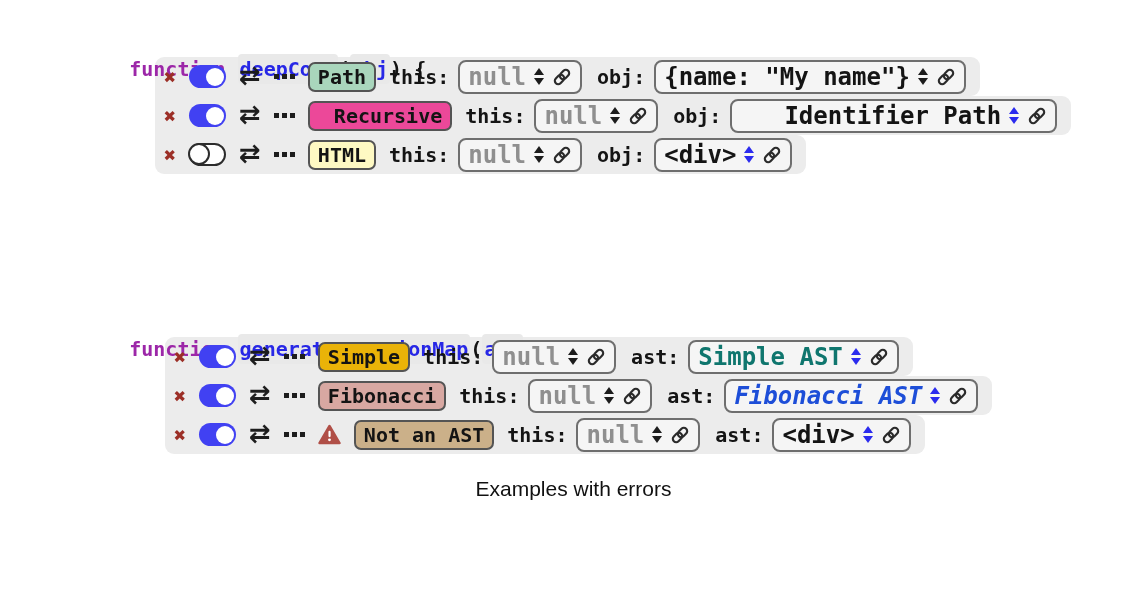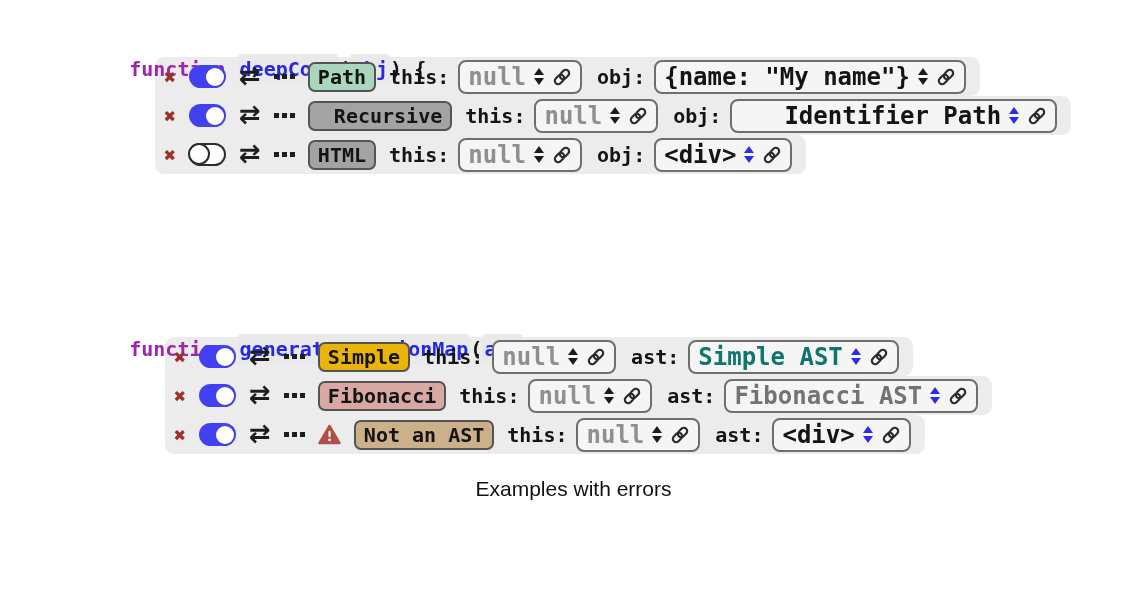--- a/index.html
+++ b/index.html
@@ -138,21 +138,21 @@
           </span>
 
           <span class="swap-icon">⇄</span>
 
           <span class="more-icon">
             <i></i>
             <i></i>
             <i></i>
           </span>
 
-          <span class="badge" style="background-color: #a3a3a3; padding-left: 24px;">Recursive</span>
+          <span class="badge" style="background-color: #ec4899; padding-left: 24px;">Recursive</span>
 
           <span class="args">
 
           <span class="arg">
                 <span class="arg-label">this:</span>
                 <span class="value-box">
                   <span class="val" style="color: rgb(143, 143, 143);">null</span>
                   <span class="stepper" style="color: rgb(28, 28, 28);">
                   <i class="up"></i>
                   <i class="down"></i>
@@ -195,21 +195,21 @@
           </span>
 
           <span class="swap-icon">⇄</span>
 
           <span class="more-icon">
             <i></i>
             <i></i>
             <i></i>
           </span>
 
-          <span class="badge" style="background-color: #a3a3a3;">HTML</span>
+          <span class="badge" style="background-color: #fef9c3;">HTML</span>
 
           <span class="args">
 
           <span class="arg">
                 <span class="arg-label">this:</span>
                 <span class="value-box">
                   <span class="val" style="color: rgb(143, 143, 143);">null</span>
                   <span class="stepper" style="color: rgb(28, 28, 28);">
                   <i class="up"></i>
                   <i class="down"></i>
@@ -345,21 +345,21 @@
                         <rect x="1.5" y="8" width="12.5" height="8" rx="4"></rect>
                         <rect x="10" y="8" width="12.5" height="8" rx="4"></rect>
                       </g>
                     </svg>
                   </span>
                 </span>
               </span>
             <span class="arg">
                 <span class="arg-label">ast:</span>
                 <span class="value-box">
-                  <span class="val" style="color: #737373;">Fibonacci AST</span>
+                  <span class="val" style="color: #1d4ed8; font-style: italic;">Fibonacci AST</span>
                   <span class="stepper" style="color: rgb(43, 43, 238);">
                   <i class="up"></i>
                   <i class="down"></i>
                 </span>
                   <span class="link">
                     <svg width="20" height="20" viewBox="0 0 24 24" aria-hidden="true">
                       <g fill="none" stroke="#2b2b2b" stroke-width="2.6" transform="rotate(-45 12 12)">
                         <rect x="1.5" y="8" width="12.5" height="8" rx="4"></rect>
                         <rect x="10" y="8" width="12.5" height="8" rx="4"></rect>
                       </g>

